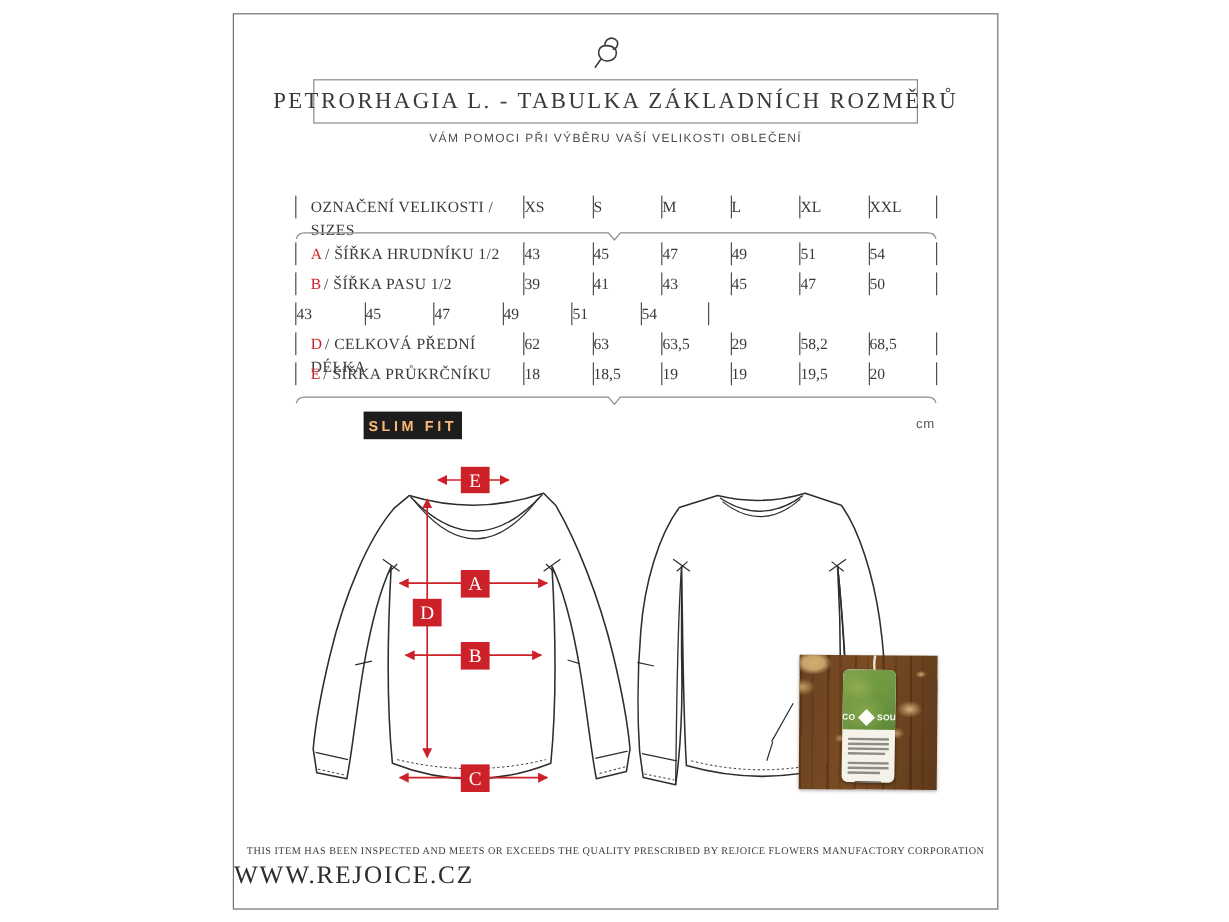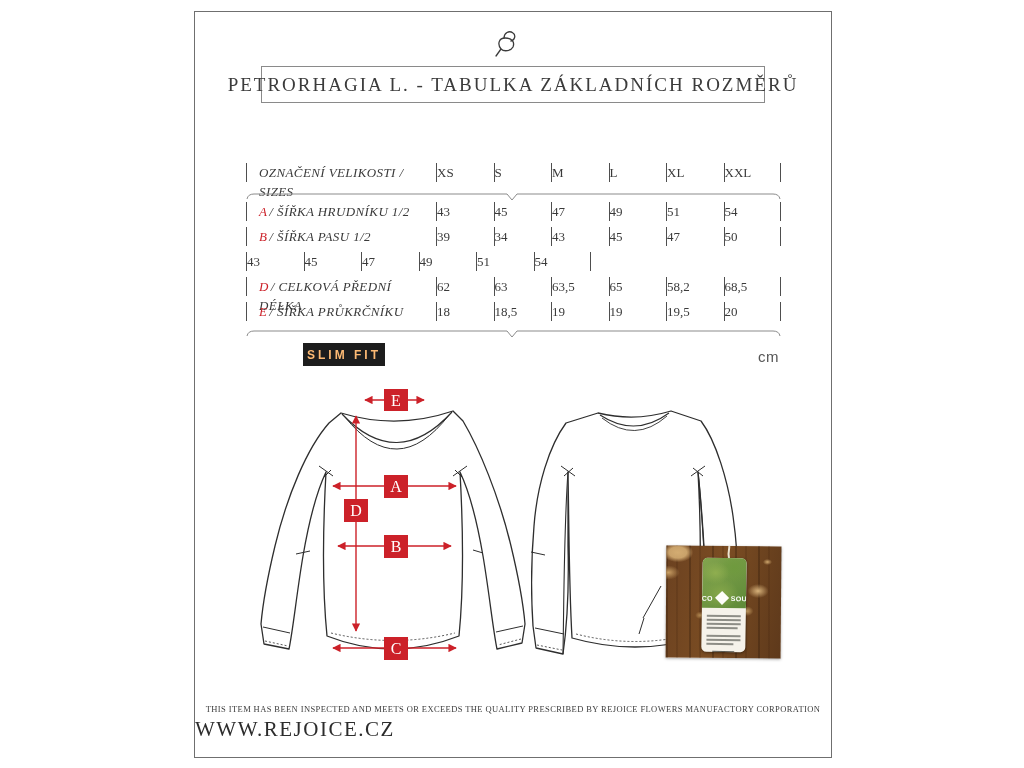--- a/index.html
+++ b/index.html
@@ -15,32 +15,32 @@
   .subtitle { position:absolute; left:0; top:97px; width:100%; text-align:center;
               font-family:"Liberation Sans", sans-serif; font-size:10px; letter-spacing:1.1px;
               line-height:13px; color:#4f4f4f; }
 
   
   .size-table { position:absolute; left:51px; top:150px; width:535px; }
   .trow { display:flex; height:21px; align-items:center; }
   .drow { height:20px; margin-bottom:5px; }
   .drow:first-of-type { margin-top:8px; }
   .c { border-left:1px solid #4e4e4e; height:19px; line-height:19px; font-size:13px; color:#3a3a3a; }
-  .c-label { flex:0 0 190px; padding-left:12px; text-align:left; letter-spacing:0.4px;font-style:italic; }
+  .c-label { flex:0 0 190px; padding-left:12px; text-align:left; letter-spacing:0.4px; }
   .c-val { flex:0 0 57.5px; text-align:left; }
   .c-last { border-right:1px solid #4e4e4e; }
   .letter { color:#cc2129; margin-right:2px; }
   .brace { display:block; margin-top:9px; }
   .brace2 { margin-top:8px; }
 
   .fit-badge { position:absolute; left:108px; top:331px; width:82px; height:23px; background:#1d1d1d;
                color:#fdba74; font-family:"Liberation Sans", sans-serif; font-size:12px; font-weight:bold;
                letter-spacing:3px; display:flex; align-items:center; justify-content:center; }
   .unit { position:absolute; right:52px; top:336px; font-family:"Liberation Sans", sans-serif;
-          font-size:15px; color:#555; letter-spacing:0.5px; }
+          font-size:11px; color:#555; letter-spacing:0.5px; }
 
   
   .front-svg { position:absolute; left:58px; top:374px; }
   .back-svg  { position:absolute; left:336px; top:374px; }
 
   
   .photo { position:absolute; left:471px; top:534px; width:115px; height:112px; transform:rotate(.4deg);
     background:
       radial-gradient(22px 14px at 10% 6%, #d3ac72 0%, rgba(211,172,114,.9) 40%, rgba(0,0,0,0) 70%),
       radial-gradient(16px 10px at 2% 24%, #c79e63 0%, rgba(0,0,0,0) 70%),
@@ -88,20 +88,21 @@
       <g fill="none" stroke="#3b3b3b" stroke-width="1.3" stroke-linecap="round">
         <path d="M8,20 C4,15 6,9 12,9 C19,9 22,13 20,18 C18,22 11,23 8,20 Z"></path>
         <path d="M11,9 C11,4 16,1 20,4 C23,6 22,11 18,12"></path>
         <path d="M3,27 L8,20"></path>
       </g>
     </svg>
 
     <div class="title-box">PETRORHAGIA L. - TABULKA ZÁKLADNÍCH ROZMĚRŮ</div>
 
     <div class="subtitle">
+      <div>VÁM POMOCI PŘI VÝBĚRU VAŠÍ VELIKOSTI OBLEČENÍ</div>
     </div>
 
     <div class="size-table">
       <div class="trow">
         <div class="c c-label">OZNAČENÍ VELIKOSTI / SIZES</div>
         <div class="c c-val">XS</div>
         <div class="c c-val">S</div>
         <div class="c c-val">M</div>
         <div class="c c-val">L</div>
         <div class="c c-val">XL</div>
@@ -118,42 +119,42 @@
         <div class="c c-val">45</div>
         <div class="c c-val">47</div>
         <div class="c c-val">49</div>
         <div class="c c-val">51</div>
         <div class="c c-val c-last">54</div>
       </div>
 
       <div class="trow drow">
         <div class="c c-label"><span class="letter">B</span><span>/ ŠÍŘKA PASU 1/2</span></div>
         <div class="c c-val">39</div>
-        <div class="c c-val">34</div>
+        <div class="c c-val">41</div>
         <div class="c c-val">43</div>
         <div class="c c-val">45</div>
         <div class="c c-val">47</div>
         <div class="c c-val c-last">50</div>
       </div>
 
       <div class="trow drow">
         <div class="c c-val">43</div>
         <div class="c c-val">45</div>
         <div class="c c-val">47</div>
         <div class="c c-val">49</div>
         <div class="c c-val">51</div>
         <div class="c c-val c-last">54</div>
       </div>
 
       <div class="trow drow">
         <div class="c c-label"><span class="letter">D</span><span>/ CELKOVÁ PŘEDNÍ DÉLKA</span></div>
         <div class="c c-val">62</div>
         <div class="c c-val">63</div>
         <div class="c c-val">63,5</div>
-        <div class="c c-val">65</div>
+        <div class="c c-val">29</div>
         <div class="c c-val">58,2</div>
         <div class="c c-val c-last">68,5</div>
       </div>
 
       <div class="trow drow">
         <div class="c c-label"><span class="letter">E</span><span>/ ŠÍŘKA PRŮKRČNÍKU</span></div>
         <div class="c c-val">18</div>
         <div class="c c-val">18,5</div>
         <div class="c c-val">19</div>
         <div class="c c-val">19</div>

